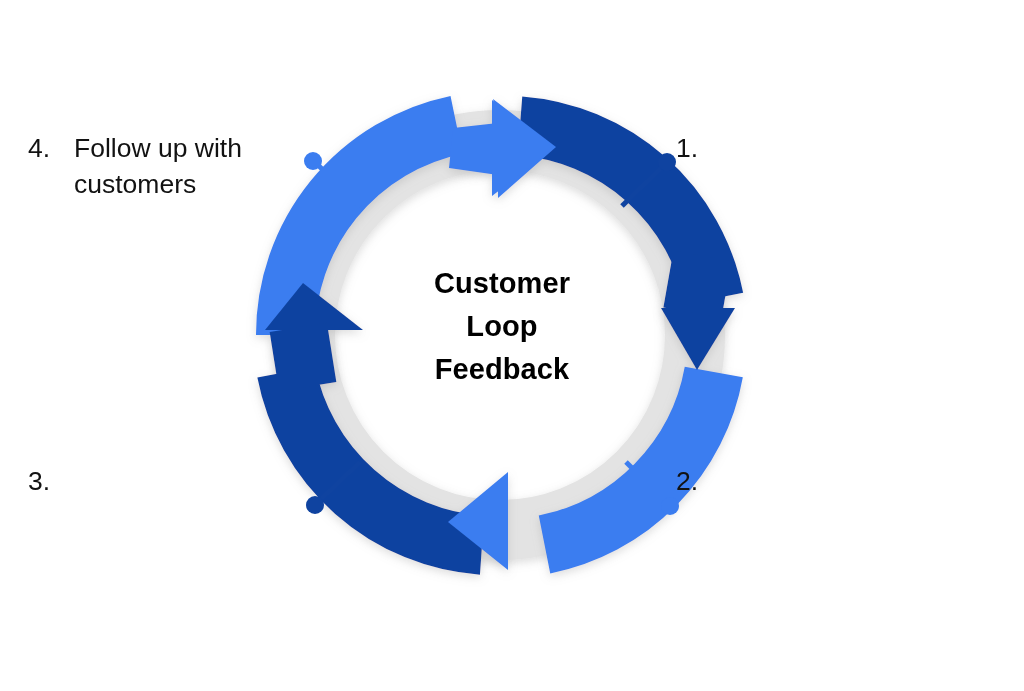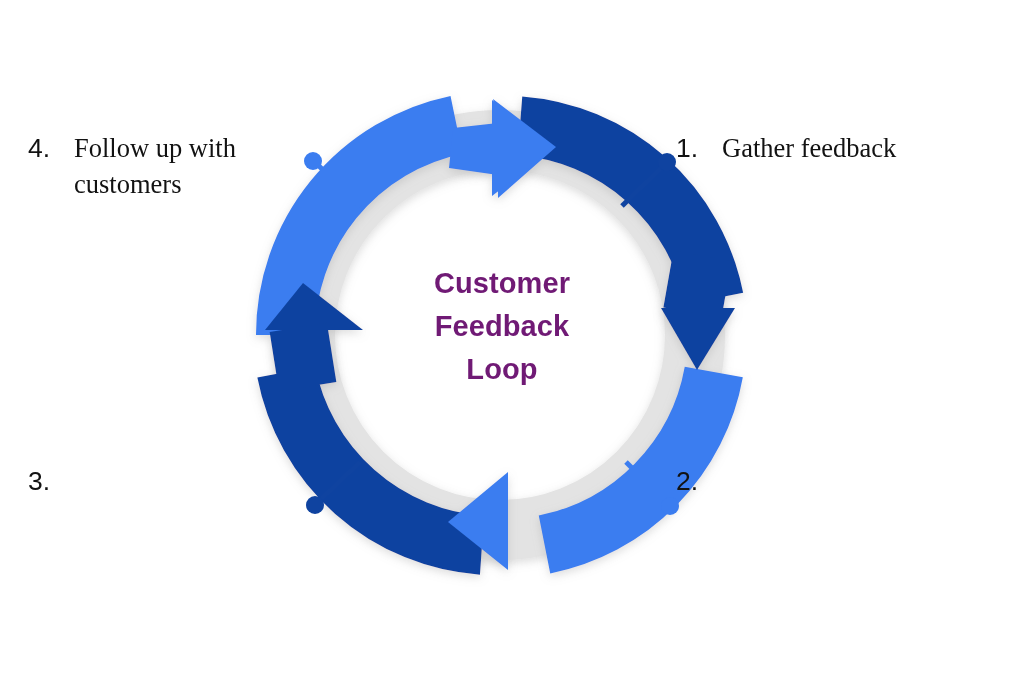--- a/index.html
+++ b/index.html
@@ -36,40 +36,39 @@
   .center-text {
     position: absolute;
     left: 374px;
     top: 262px;
     width: 256px;
     text-align: center;
     font-size: 29px;
     font-weight: bold;
     line-height: 43px;
     letter-spacing: 0.1px;
-    color: #701a75;
+    color: #000000;
     pointer-events: none;
   }
   .center-text .line { display: block; white-space: nowrap; }
 
   
   .step-label {
     position: absolute;
     display: flex;
     font-size: 26.5px;
     line-height: 36px;
     color: #121212;
   }
   .step-num {
     flex: 0 0 auto;
     width: 46px;
   }
   .step-text {
     flex: 1 1 auto;
-    font-family: Liberation Serif, serif;
   }
 
   .step-label.right  { text-align: left; }
   .step-label.left   { text-align: left; }
 
   
   #label-1 { left: 676px; top: 130px;  width: 330px; }
   #label-2 { left: 676px; top: 463px;  width: 348px; }
   #label-3 { left: 28px;  top: 463px;  width: 300px; }
   #label-4 { left: 28px;  top: 130px;  width: 300px; }
@@ -121,27 +120,26 @@
 
     <line x1="318" y1="502" x2="360" y2="462" stroke="#0F43A0" stroke-width="5"></line>
     <circle cx="315" cy="505" r="9" fill="#0F43A0"></circle>
 
     <line x1="667" y1="503" x2="626" y2="462" stroke="#3B7DF0" stroke-width="5"></line>
     <circle cx="670" cy="506" r="9" fill="#3B7DF0"></circle>
   </svg>
 
   <div class="center-text">
     <span class="line">Customer</span>
+    <span class="line">Loop</span>
     <span class="line">Feedback</span>
-    <span class="line">Loop</span>
   </div>
 
   <div class="step-label right" id="label-1">
     <span class="step-num">1.</span>
-    <span class="step-text">Gather feedback</span>
   </div>
 
   <div class="step-label right" id="label-2">
     <span class="step-num">2.</span>
   </div>
 
   <div class="step-label left" id="label-3">
     <span class="step-num">3.</span>
   </div>
 

